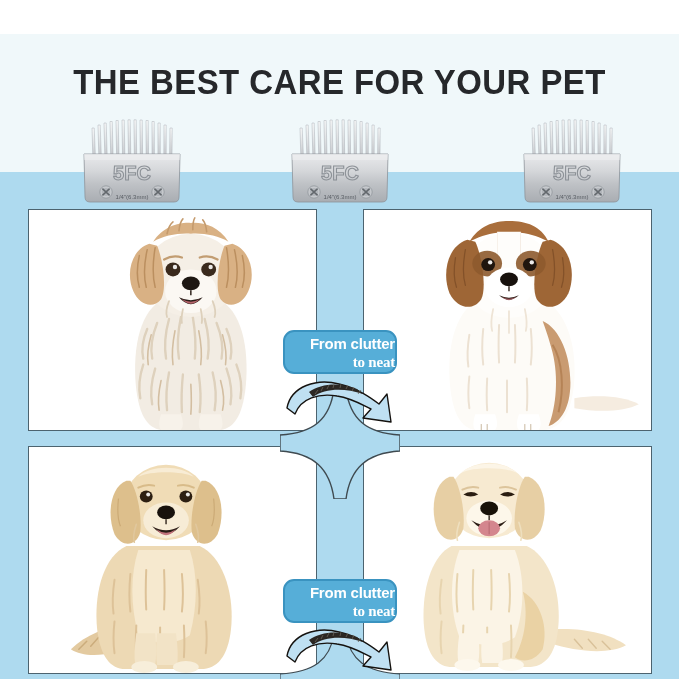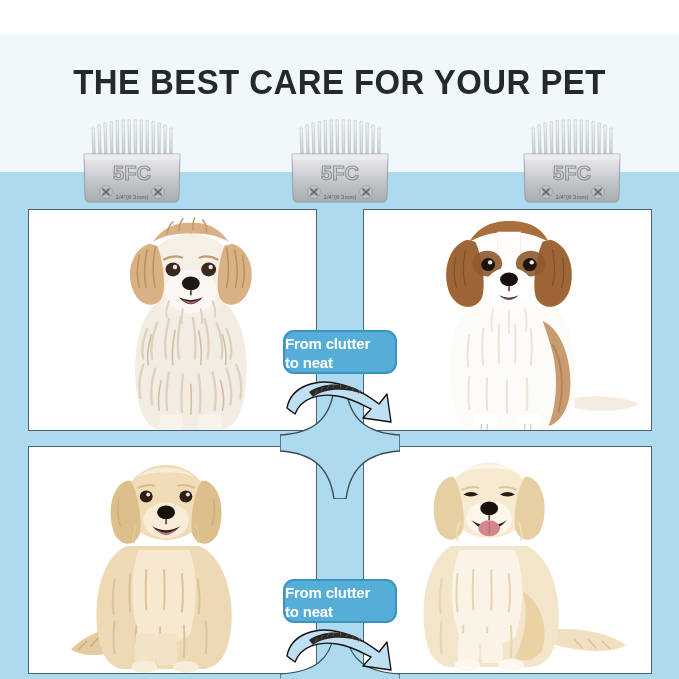--- a/index.html
+++ b/index.html
@@ -97,27 +97,27 @@
     width: 114px;
     height: 44px;
     border-radius: 11px;
     background: #56aed8;
     border: 2px solid #3a93c0;
     box-sizing: border-box;
     color: #ffffff;
     font-size: 15px;
     font-weight: bold;
     line-height: 19px;
-    text-align: left;
+    text-align: right;
     padding-top: 2px;
     letter-spacing: -0.2px;
   }
   .callout-1 { left: 283px; top: 296px; }
   .callout-2 { left: 283px; top: 545px; }
-  .callout .l2 { display: block; }
+  .callout .l2 { display: block; font-family: Liberation Serif, serif; }
 
   
   .curve-arrow {
     position: absolute;
     width: 112px;
     height: 56px;
   }
   .curve-arrow-1 { left: 283px; top: 344px; }
   .curve-arrow-2 { left: 283px; top: 592px; }
   .curve-arrow svg { display:block; width: 112px; height: 56px; }

